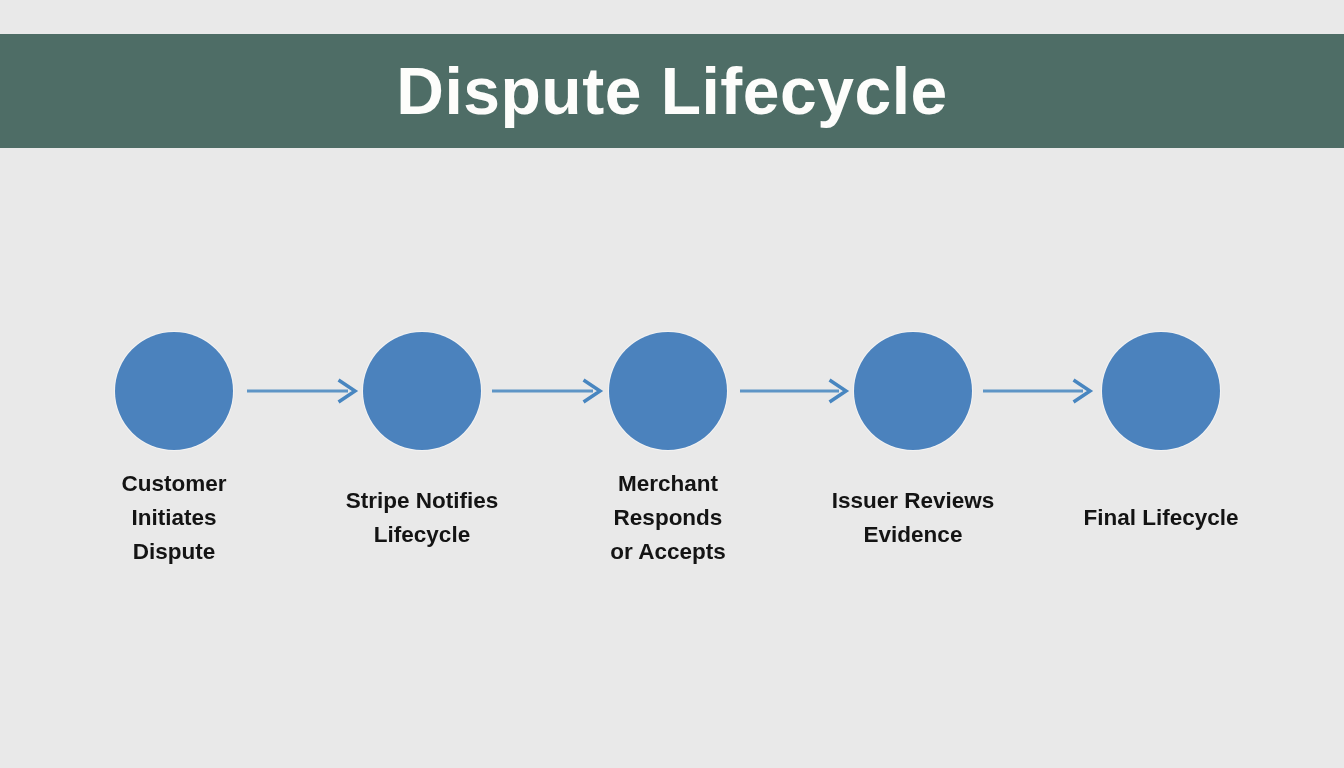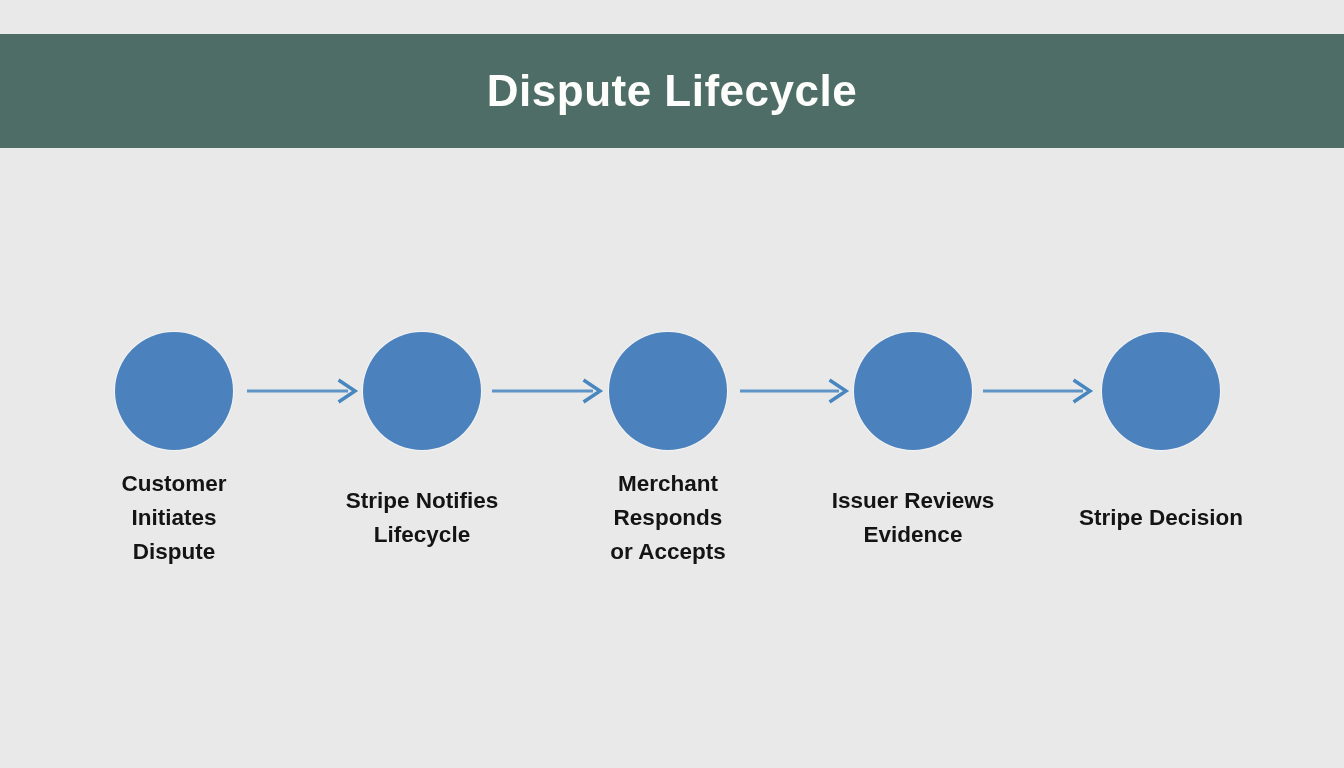--- a/index.html
+++ b/index.html
@@ -29,21 +29,21 @@
     top: 34px;
     width: 1344px;
     height: 114px;
     background: #4e6d66;
     display: flex;
     align-items: center;
     justify-content: center;
   }
   #title-text {
     color: #fdfdfb;
-    font-size: 44px;
+    font-size: 66px;
     font-weight: bold;
     letter-spacing: 0.5px;
     line-height: 1;
     font-family: "Liberation Sans", sans-serif;
     white-space: nowrap;
   }
 
   
   #flow {
     position: absolute;
@@ -168,17 +168,17 @@
     </div>
 
     <div class="node" style="left:913px;">
       <div class="node-circle"></div>
       <div class="node-label">Issuer Reviews
 Evidence</div>
     </div>
 
     <div class="node" style="left:1161px;">
       <div class="node-circle"></div>
-      <div class="node-label">Stripe Decision</div>
+      <div class="node-label">Final Lifecycle</div>
     </div>
 
   </div>
 </div>
 
 </body></html>

